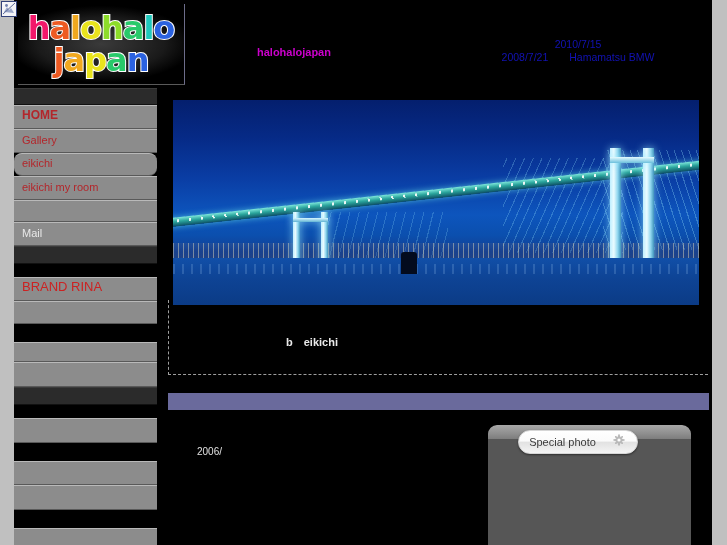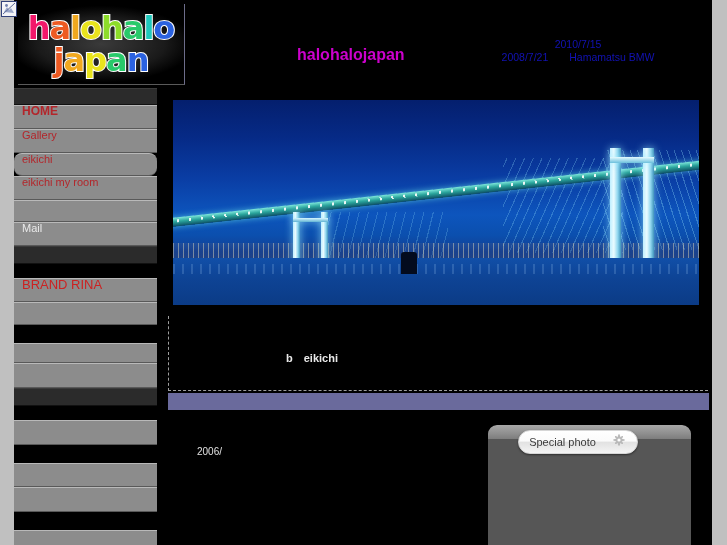--- a/index.html
+++ b/index.html
@@ -104,25 +104,24 @@
   }
   .logo-line span { display:inline-block; }
   .lc1 { color:#f2186a; } .lc2 { color:#ee5a22; }
   .lc3 { color:#f0a81f; } .lc4 { color:#e9e41d; }
   .lc5 { color:#8ddc2a; } .lc6 { color:#28c96a; }
   .lc7 { color:#1fc9bd; } .lc8 { color:#2b62e0; }
 
   .header-title {
     position: absolute;
     left: 243px; top: 46px;
-    font-size: 16px;
+    font-size: 11px;
     font-weight: bold;
     color: #cc00cc;
     letter-spacing: 0px;
-    margin-left: 40px;
   }
   .header-news {
     position: absolute;
     left: 430px; top: 38px;
     width: 268px;
     color: #1212b4;
     font-size: 10.5px;
     line-height: 13px;
     text-align: center;
   }
@@ -138,23 +137,23 @@
   }
   .nav-row {
     position: relative;
     width: 143px;
     box-sizing: border-box;
     background: #8c8c8c;
     border-top: 1px solid #b9b9b9;
     border-bottom: 1px solid #595959;
     font-size: 11px;
     color: #b3262b;
-    padding: 0 0 12px 8px;
+    padding: 0 0 6px 8px;
     display: flex;
-    align-items: center;
+    align-items: flex-end;
     overflow: hidden;
   }
   .nav-row.dark {
     background: #2b2b2b;
     border-top: 1px solid #3b3b3b;
     border-bottom: 1px solid #111;
     color: #cccccc;
   }
   .nav-row.black {
     background: #000000;
@@ -284,21 +283,21 @@
       rgba(0,0,0,0) 1px, rgba(0,0,0,0) 9px);
   }
   .boat {
     position:absolute; left: 228px; top: 152px; width: 16px; height: 22px;
     background: #030b1e; border-radius: 3px 3px 0 0;
   }
 
   
   .article {
     position: absolute;
-    left: 11px; top: 228px;
+    left: 11px; top: 212px;
     width: 540px;
     height: 75px;
     border-left: 1px dashed #9e9e9e;
     border-bottom: 1px dashed #9e9e9e;
     box-sizing: border-box;
   }
   .article-text {
     position: absolute;
     left: 117px; top: 35px;
     font-size: 11px;

